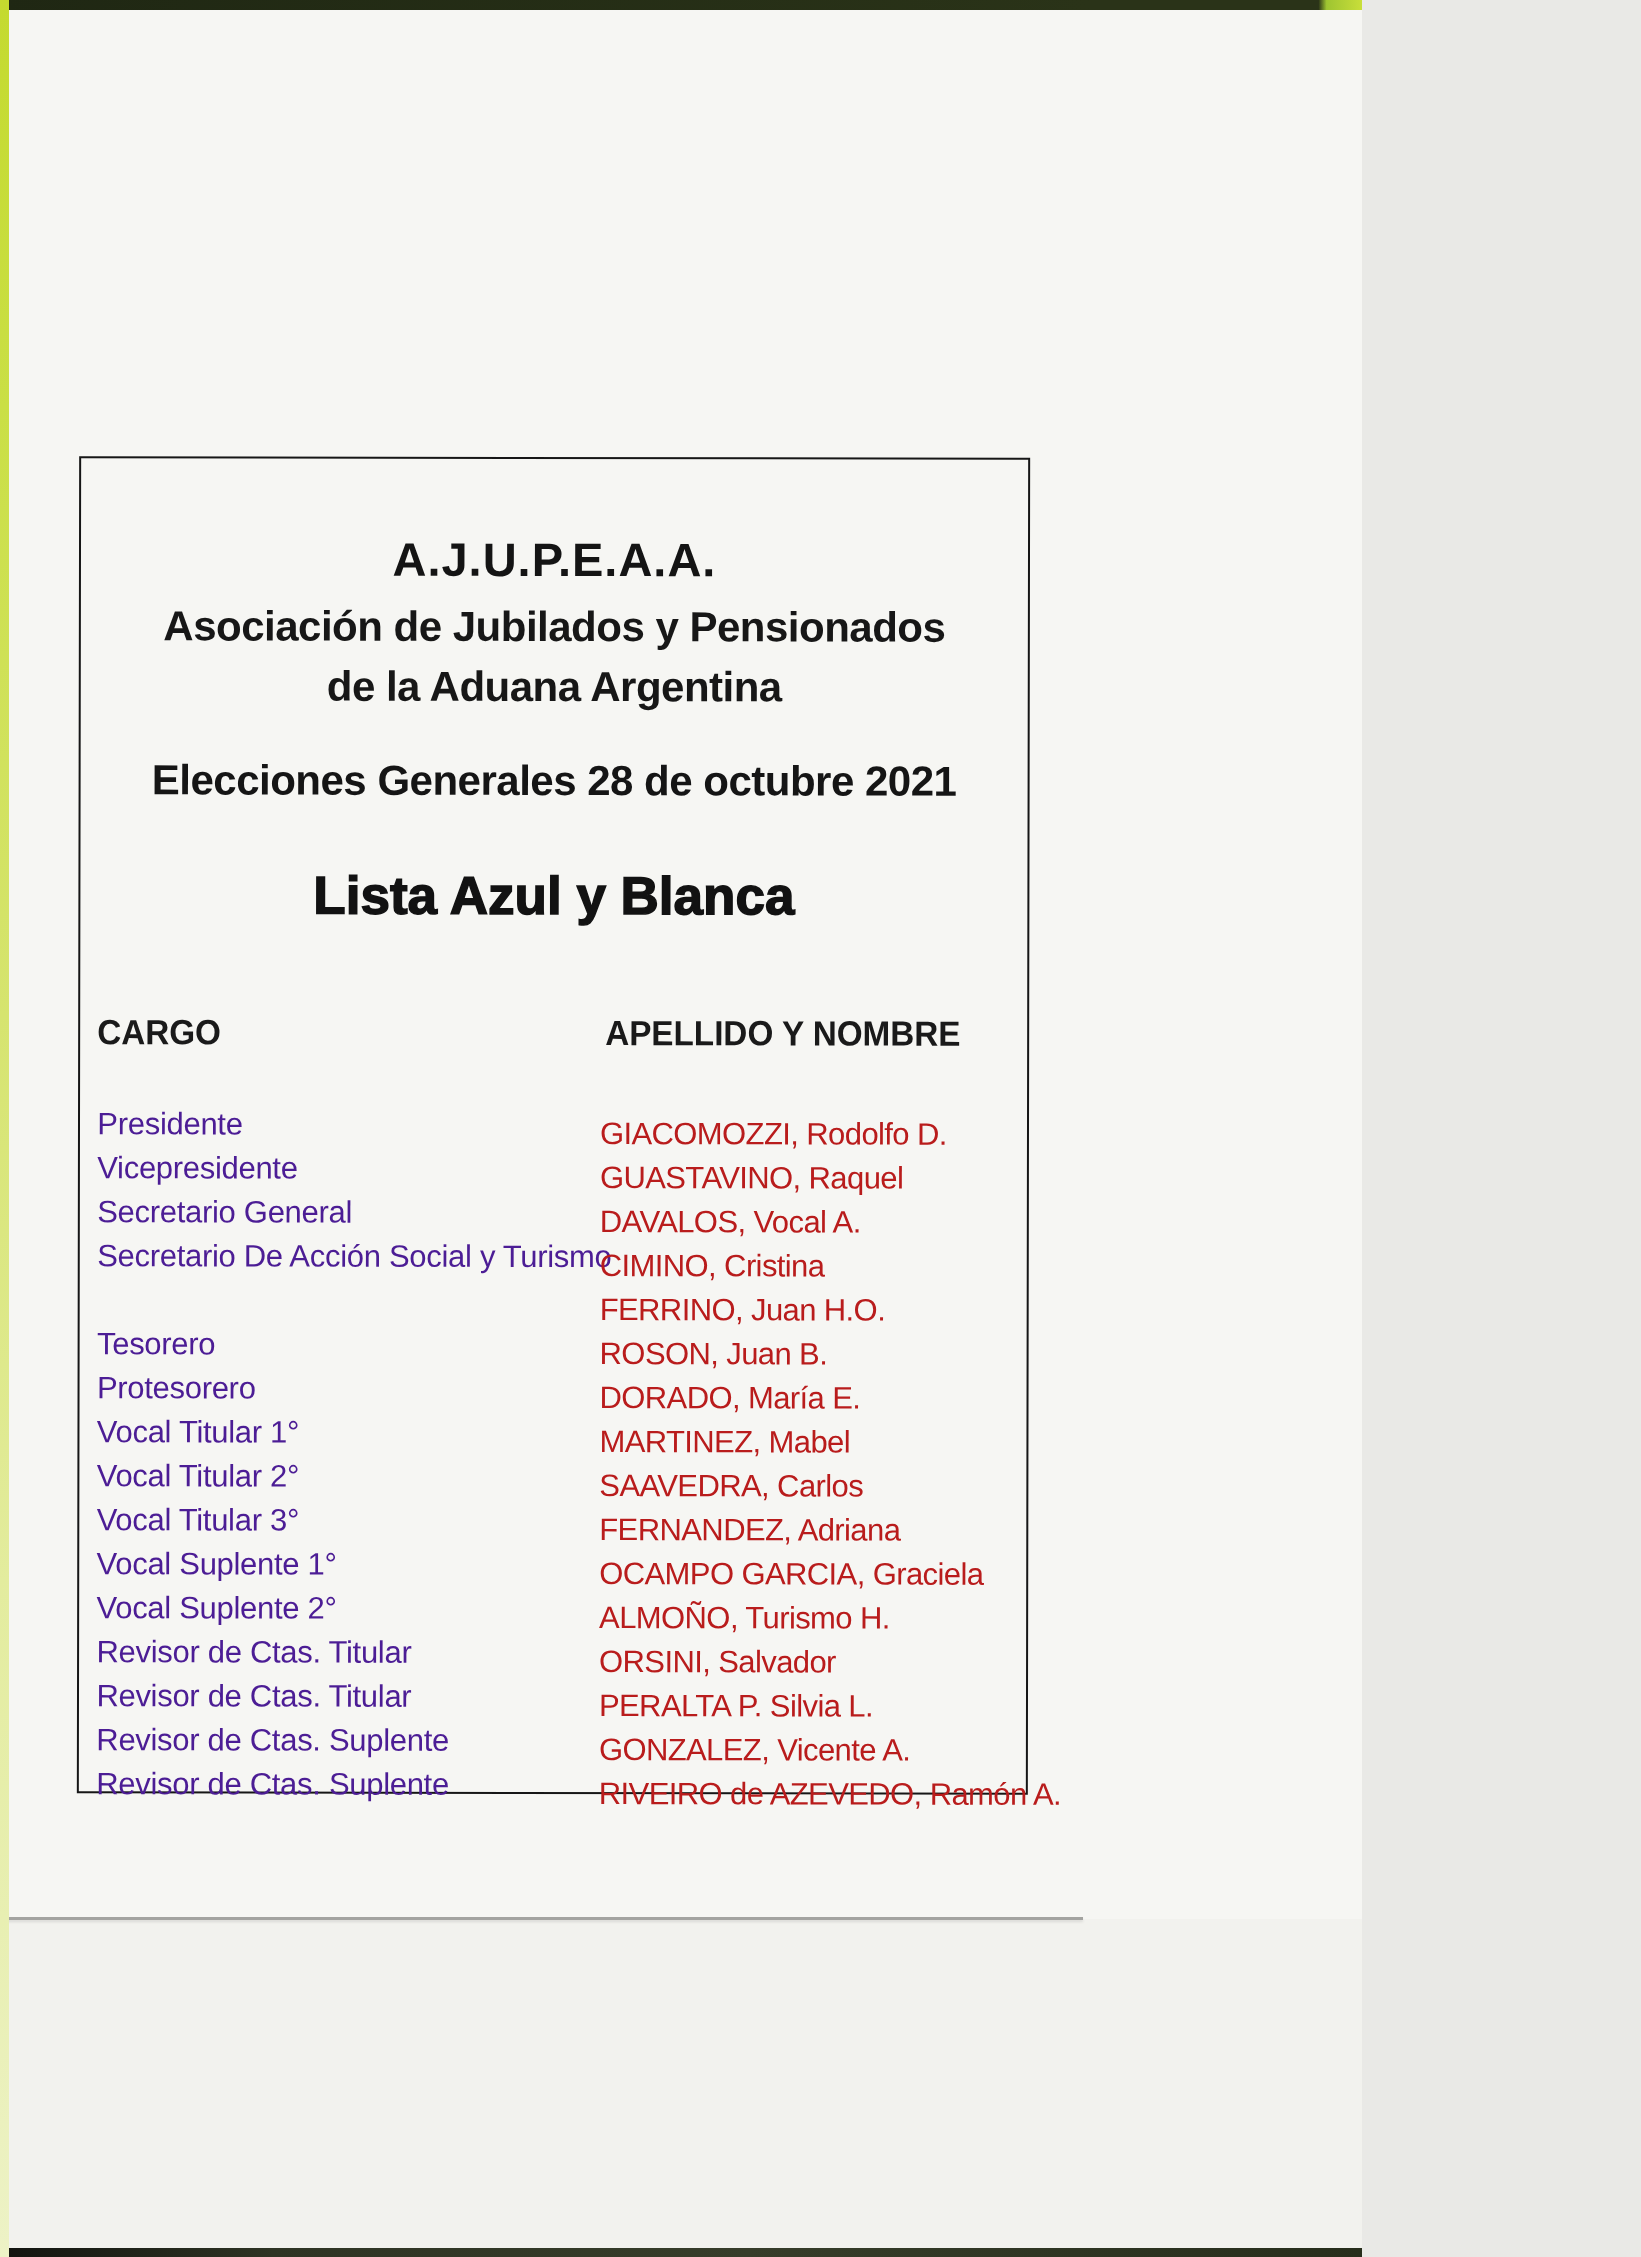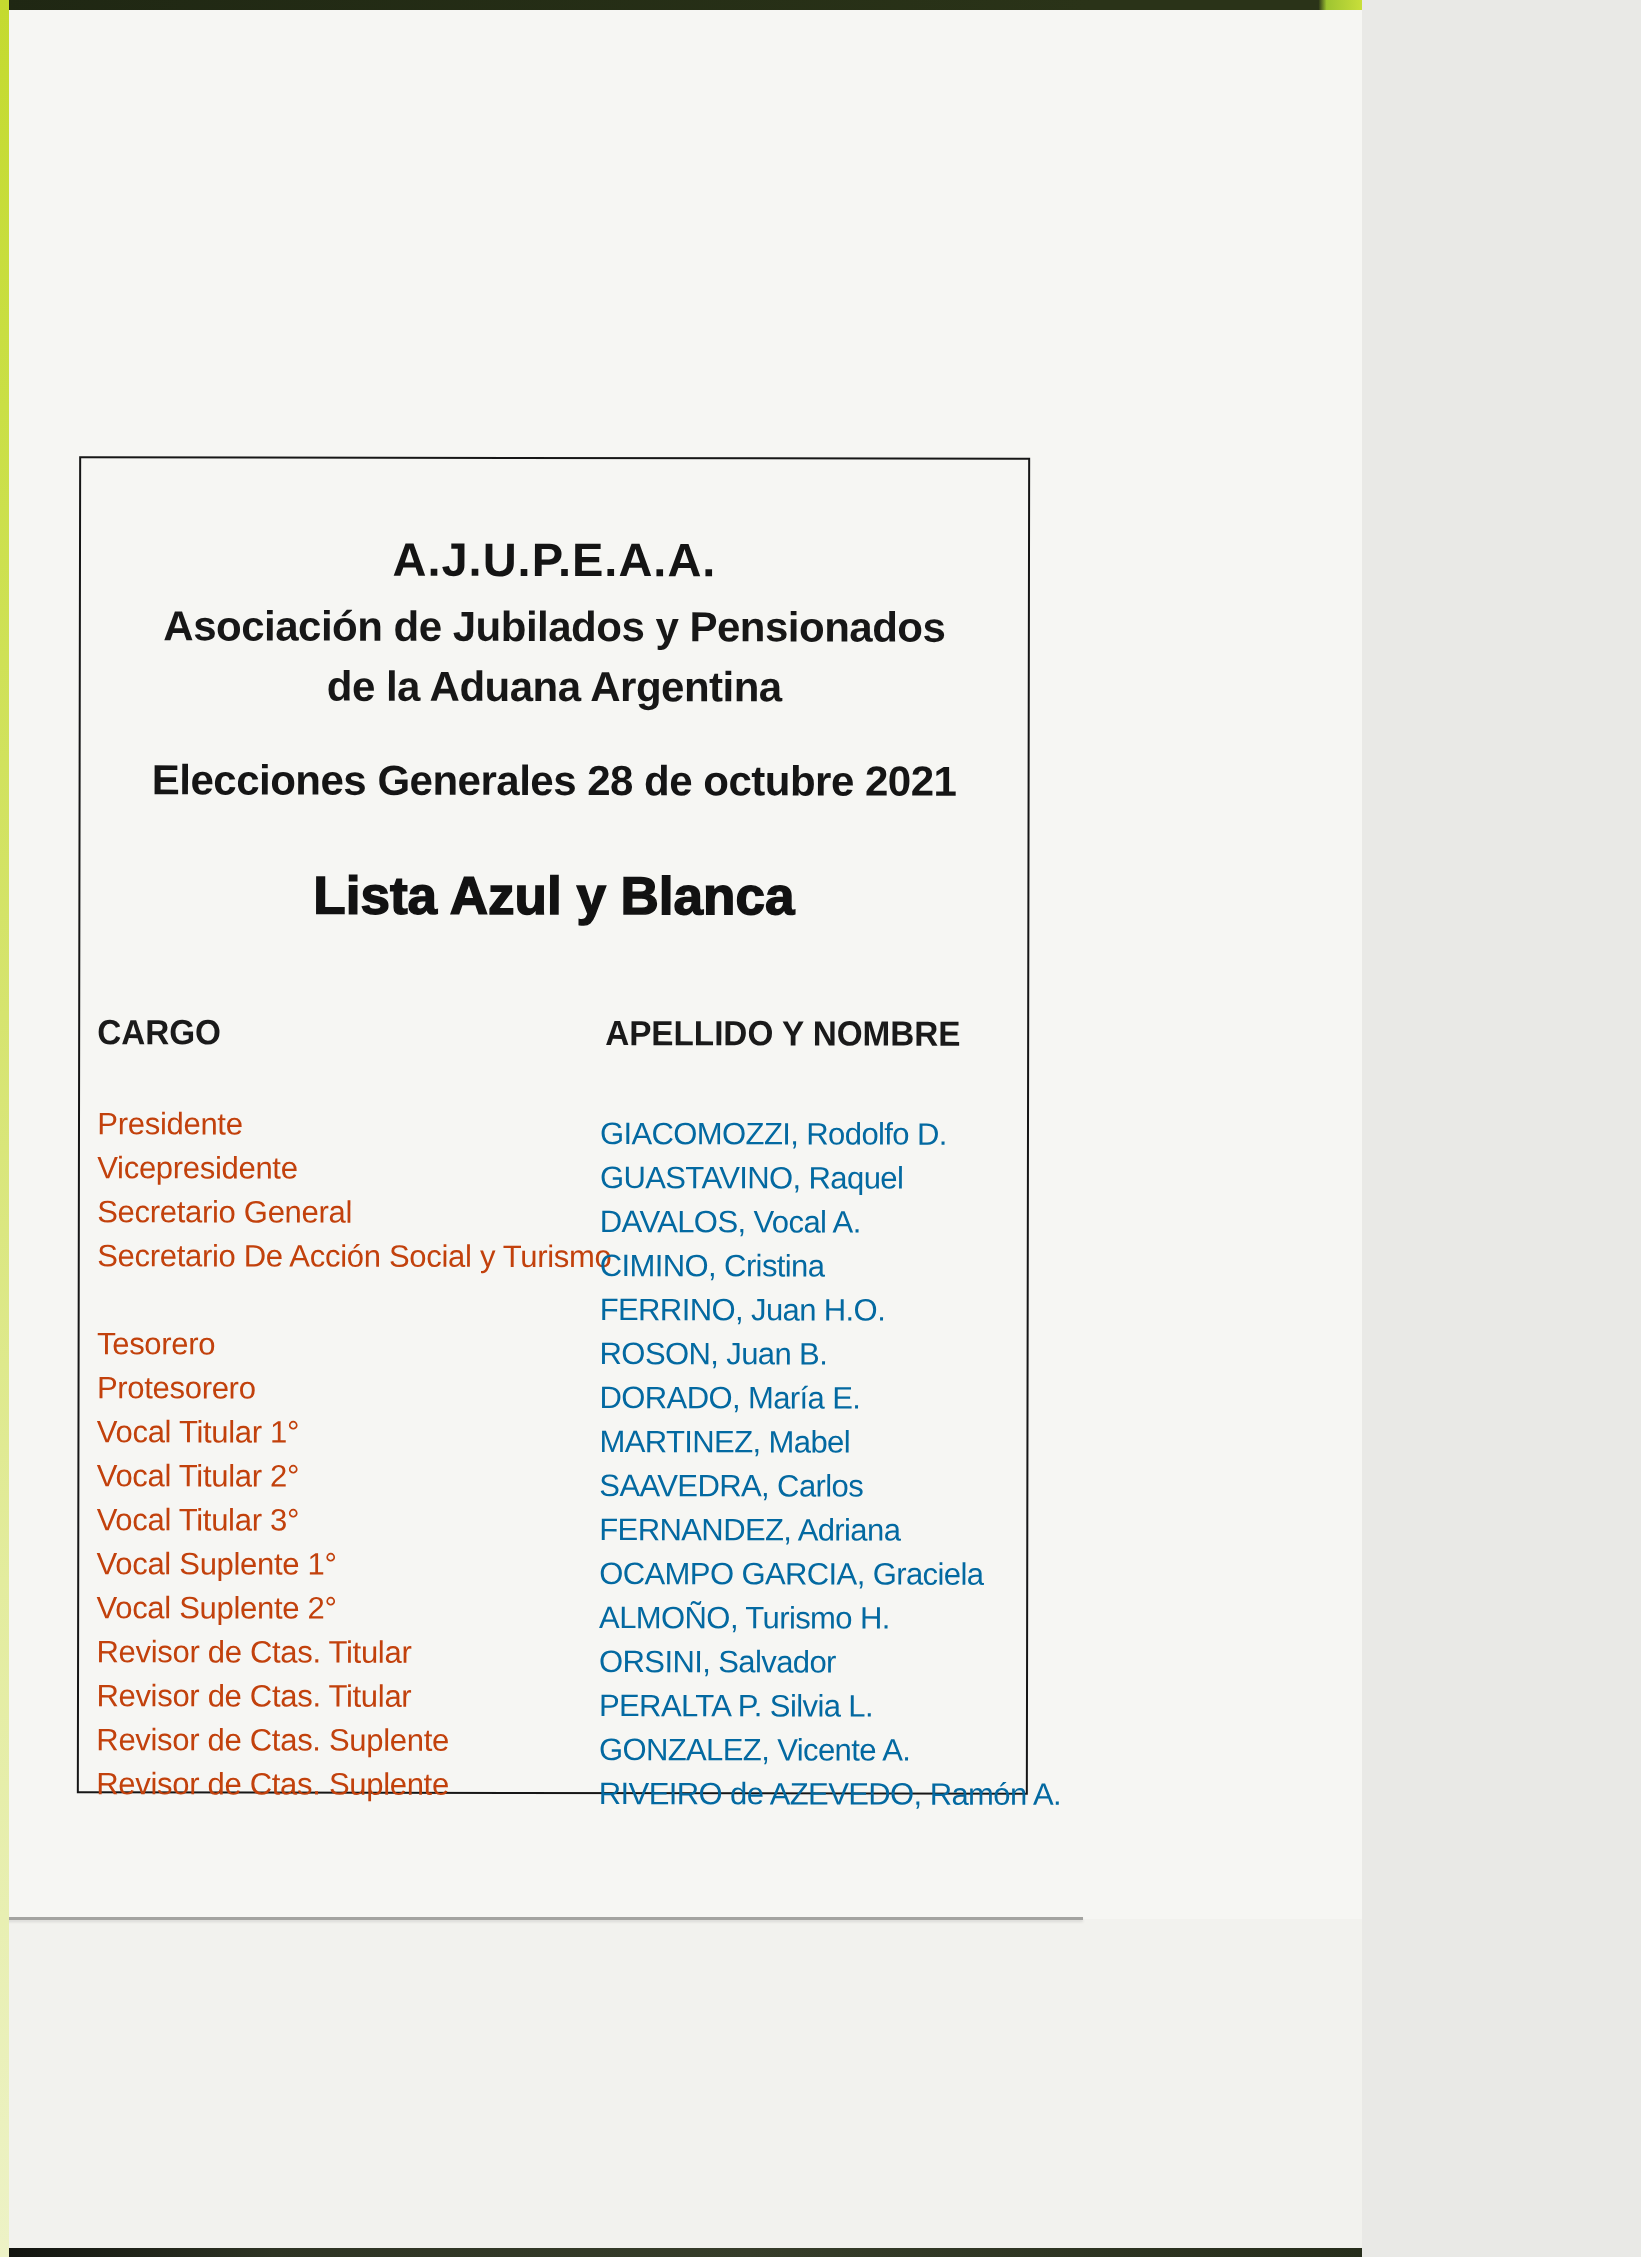--- a/index.html
+++ b/index.html
@@ -82,25 +82,25 @@
   }
   .col-header.cargo-h { left: 17.4px; }
   .col-header.nombre-h { left: 525px; }
   .rows-wrap {
     position: absolute; left: 0; top: 648px;
     width: 100%;
   }
   .row { position: relative; height: 44px; }
   .row .cargo {
     position: absolute; left: 17.4px; top: 0;
-    font-size: 31px; letter-spacing: -0.3px; white-space: nowrap; color: #c2410c;
+    font-size: 31px; letter-spacing: -0.3px; white-space: nowrap; color: #4c1d95;
   }
   .row .nombre {
     position: absolute; left: 520px; top: 8.7px;
-    font-size: 31px; letter-spacing: -0.6px; white-space: nowrap; color: #0369a1; text-align: center;
+    font-size: 31px; letter-spacing: -0.6px; white-space: nowrap; color: #b91c1c; text-align: center;
   }
 </style>
 </head>
 <body>
 
 <div class="scan-page" style="--paper: #f6f6f3; --ink: #1e1e1e;">
 
   <div class="lower-area"></div>
   <div class="paper-edge-line"></div>
 

